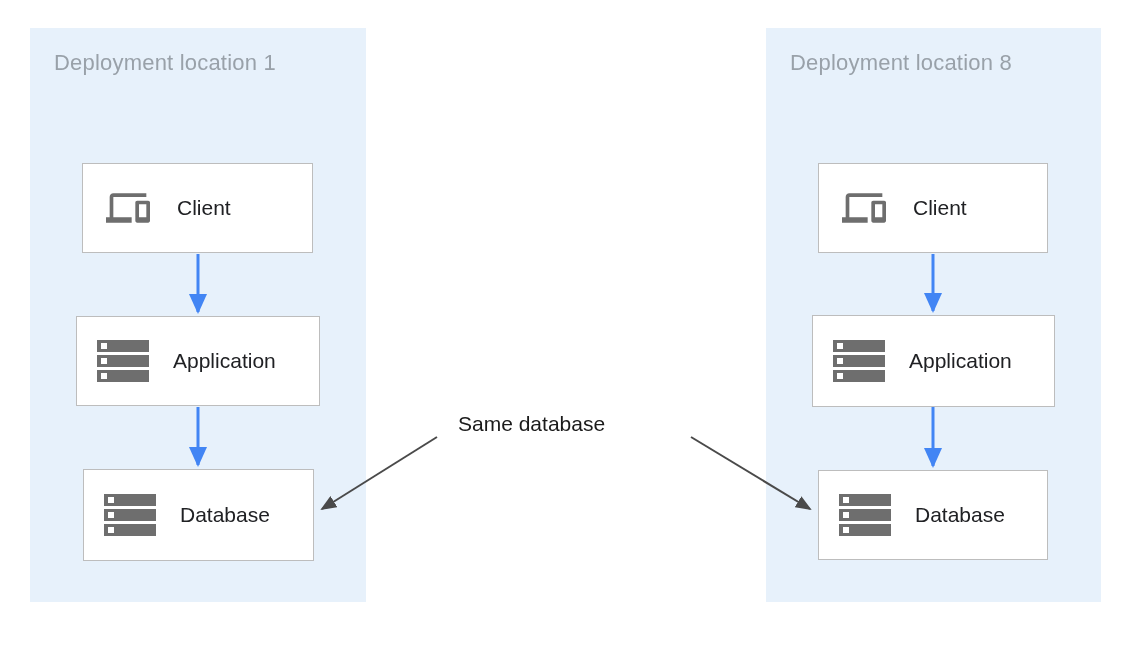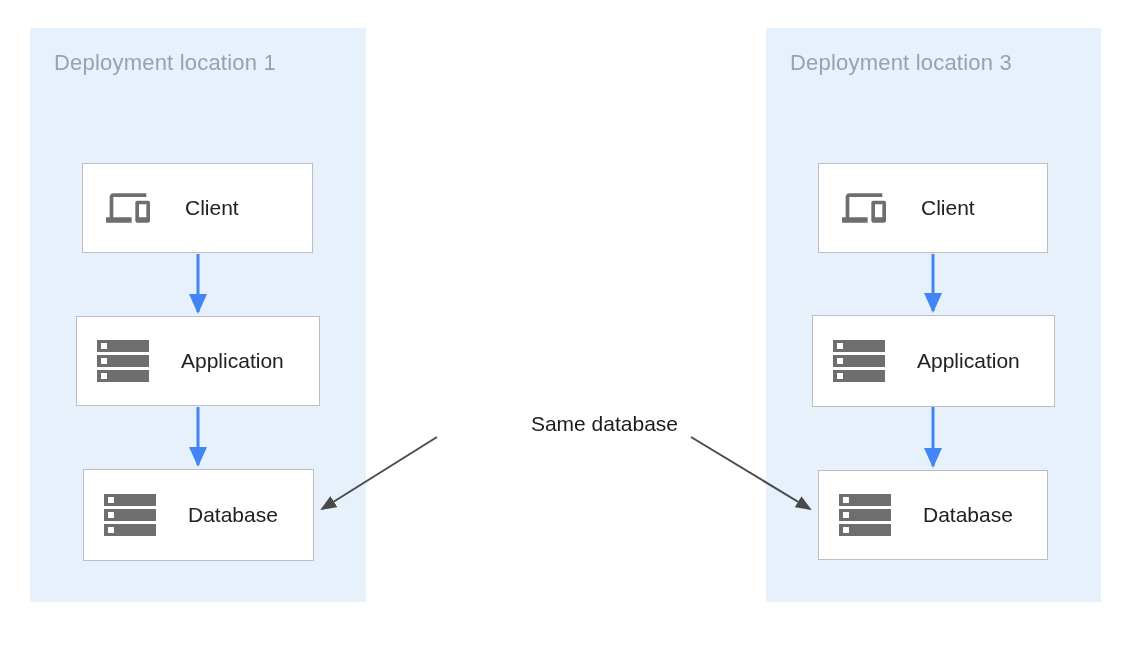--- a/index.html
+++ b/index.html
@@ -28,57 +28,57 @@
     letter-spacing: 0.2px;
   }
   .node {
     position: absolute;
     background: #ffffff;
     border: 1px solid #bdbdbd;
     box-sizing: border-box;
     display: flex;
     align-items: center;
     padding-left: 20px;
-    gap: 32px;
+    gap: 24px;
   }
   .node .icon { display: flex; align-items: center; flex: 0 0 auto; }
   .node .label {
     font-size: 21px;
     color: #202124;
     white-space: nowrap;
   }
   .arrow-layer {
     position: absolute;
     left: 0; top: 0;
     width: 1132px;
     height: 648px;
     pointer-events: none;
   }
   .annotation {
     position: absolute;
     left: 458px;
     top: 410px;
     width: 220px;
-    text-align: right;
+    text-align: left;
     font-size: 21px;
     line-height: 27px;
     color: #1b1b1b;
   }
 </style>
 </head>
 <body>
 
 <div class="canvas">
 
   <section class="panel panel-1">
     <h2 class="panel-title">Deployment location 1</h2>
   </section>
 
   <section class="panel panel-2">
-    <h2 class="panel-title">Deployment location 3</h2>
+    <h2 class="panel-title">Deployment location 8</h2>
   </section>
 
   <div class="node" style="left:82px; top:163px; width:231px; height:90px;">
     <span class="icon">
       <svg viewBox="0 0 24 24" width="50" height="44" aria-hidden="true">
         <path fill="#6e6e6e" d="M4 6h18V4H4c-1.1 0-2 .9-2 2v11H0v3h14v-3H4V6zm19 2h-6c-.55 0-1 .45-1 1v10c0 .55.45 1 1 1h6c.55 0 1-.45 1-1V9c0-.55-.45-1-1-1zm-1 9h-4v-7h4v7z"></path>
       </svg>
     </span>
     <span class="label">Client</span>
   </div>

